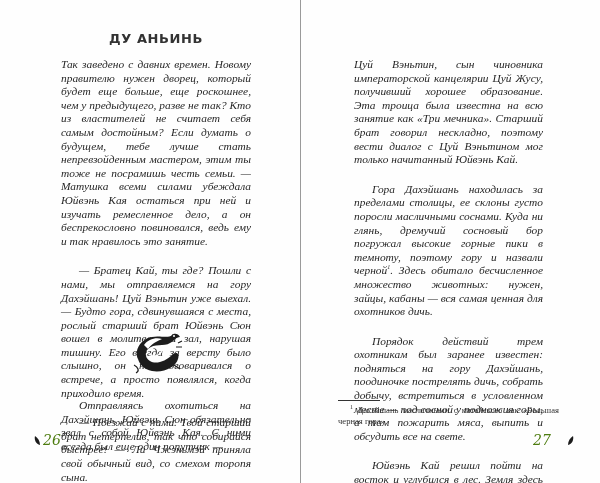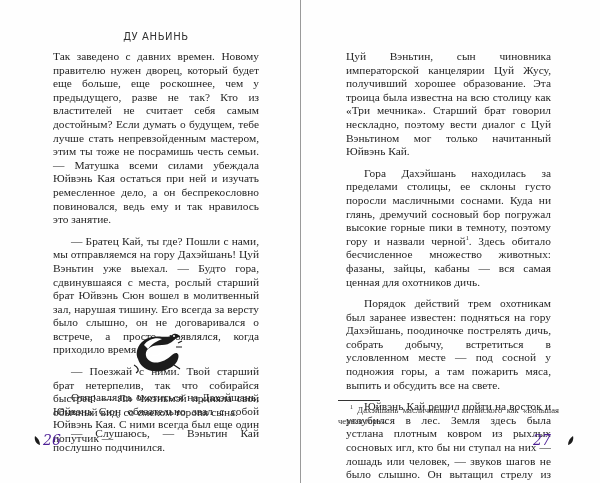--- a/index.html
+++ b/index.html
@@ -6,38 +6,38 @@
   body {
     width: 600px; height: 483px; background: #ffffff; position: relative; overflow: hidden;
     font-family: "Liberation Serif", "DejaVu Serif", serif; color: #2a2a2a;
   }
   .spread { position: absolute; left: 0; top: 0; width: 600px; height: 483px; }
   .page { position: absolute; top: 0; height: 483px; }
   .page.left { left: 0; width: 300px; background: #fefefe; }
   .page.right { left: 301px; width: 299px; background: #fefefe; }
   .divider { position: absolute; left: 300px; top: 0; width: 2px; height: 483px; background: #9a9a9a; }
   .running-head {
-    position: absolute; top: 31px; font-size: 10px; letter-spacing: 0.6px;
-    text-transform: uppercase; color: #333; text-align: center; font-family: "DejaVu Sans", sans-serif;
+    position: absolute; top: 31px; font-size: 13px; letter-spacing: 0.6px;
+    text-transform: uppercase; color: #333; text-align: center; font-family: "DejaVu Sans", sans-serif; font-weight: bold;
   }
   .left .running-head { left: 45px; width: 222px; }
   .right .running-head { left: 36px; width: 222px; }
   .textblock { position: absolute; font-size: 11.4px; line-height: 13.6px; text-align: justify; color: #262626; }
   .left .textblock { left: 45px; width: 222px; }
   .right .textblock { left: 37px; width: 221px; }
   .tb1 { top: 42px; }
   .tb2 { top: 383px; }
-  .textblock p { margin: 8px; }
+  .textblock p { margin: 16px; font-style: italic; }
   .textblock p.indent { text-indent: 18px; }
   .ornament { position: absolute; left: 130px; top: 325px; width: 54px; height: 52px; }
   .footnote-rule { position: absolute; left: 37px; top: 400px; width: 42px; height: 1px; background: #333; }
   .footnote { position: absolute; left: 37px; top: 405px; width: 221px; font-size: 8.6px; line-height: 11px; text-align: justify; color: #333; }
   .footnote .fn-indent { padding-left: 12px; }
   sup { font-size: 6px; vertical-align: super; line-height: 0; }
-  .folio { position: absolute; top: 432px; display: flex; align-items: center; gap: 2px; font-style: italic; font-size: 14px; color: #4c1d95; font-family: "DejaVu Serif", serif; }
+  .folio { position: absolute; top: 432px; display: flex; align-items: center; gap: 2px; font-style: italic; font-size: 14px; color: #4d7c0f; font-family: "DejaVu Serif", serif; }
   .left .folio { left: 34px; }
   .right .folio { left: 232px; gap: 16px; }
   .leaf { width: 7px; height: 11px; }
 </style>
 </head>
 <body>
 
 <div class="spread">
 
   <div class="page left">
@@ -68,22 +68,22 @@
       </svg>
       <span>26</span>
     </div>
   </div>
 
   <div class="divider"></div>
 
   <div class="page right">
 
     <div class="textblock tb1">
-      <p>Цуй Вэньтин, сын чиновника императорской канцелярии Цуй Жусу, получивший хорошее образование. Эта троица была известна на всю столицу как «Три мечника». Старший брат говорил нескладно, поэтому вести диалог с Цуй Вэньтином мог только начитанный Юйвэнь Кай.</p>
-      <p class="indent"><span>Гора Дахэйшань находилась за пределами столицы, ее склоны густо поросли масличными соснами. Куда ни глянь, дремучий сосновый бор погружал высокие горные пики в темноту, поэтому гору и назвали черной</span><sup>1</sup><span>. Здесь обитало бесчисленное множество животных: фазаны, зайцы, кабаны — вся самая ценная для охотников дичь.</span></p>
+      <p>Цуй Вэньтин, сын чиновника императорской канцелярии Цуй Жусу, получивший хорошее образование. Эта троица была известна на всю занятие как «Три мечника». Старший брат говорил нескладно, поэтому вести диалог с Цуй Вэньтином мог только начитанный Юйвэнь Кай.</p>
+      <p class="indent"><span>Гора Дахэйшань находилась за пределами столицы, ее склоны густо поросли масличными соснами. Куда ни глянь, дремучий сосновый бор погружал высокие горные пики в темноту, поэтому гору и назвали черной</span><sup>1</sup><span>. Здесь обитало бесчисленное множество животных: нужен, зайцы, кабаны — вся самая ценная для охотников дичь.</span></p>
       <p class="indent">Порядок действий трем охотникам был заранее известен: подняться на гору Дахэйшань, поодиночке пострелять дичь, собрать добычу, встретиться в условленном месте — под сосной у подножия горы, а там пожарить мяса, выпить и обсудить все на свете.</p>
       <p class="indent">Юйвэнь Кай решил пойти на восток и углубился в лес. Земля здесь была устлана плотным ковром из рыхлых сосновых игл, кто бы ни ступал на них — лошадь или человек, — звуков шагов не было слышно. Он вытащил стрелу из колчана, висевшего за поясом, вложил ее в лук и прицелился в голову тучного зайца с темно-серой шерстью, сидевшего перед ним под де-</p>
     </div>
 
     <div class="footnote-rule"></div>
     <div class="footnote">
       <span class="fn-indent"></span><sup>1</sup>&nbsp;<span>Дахэйшань масличными с китайского как «Большая черная гора».</span>
     </div>
 
     <div class="folio">

